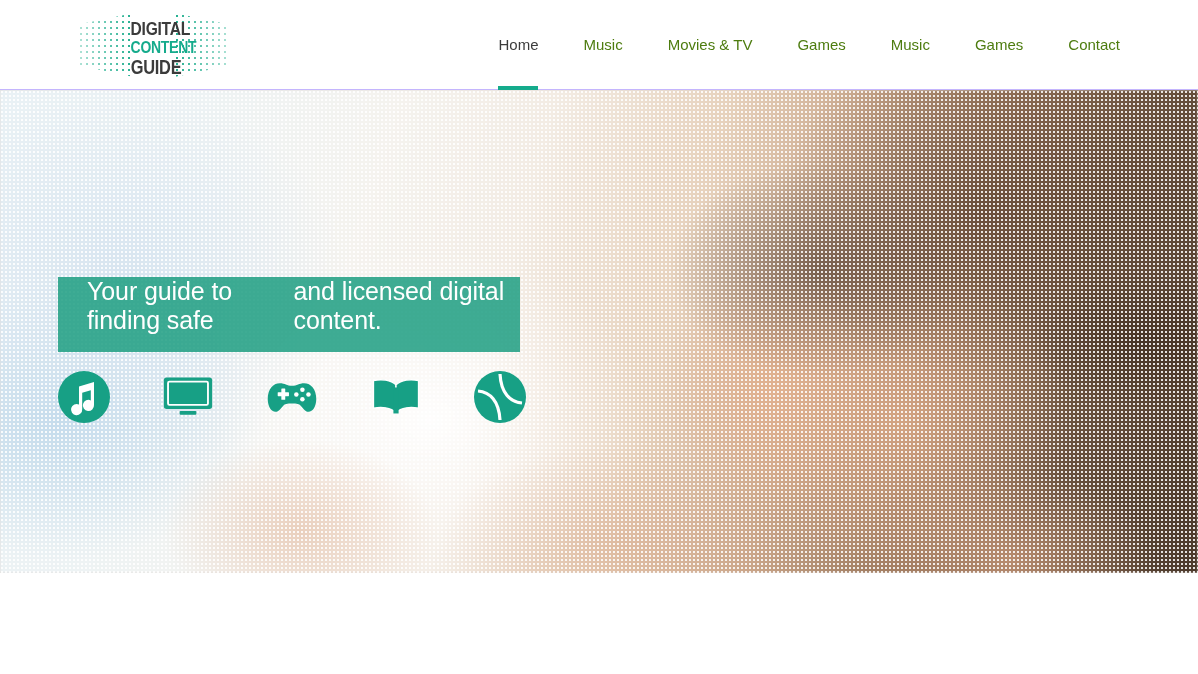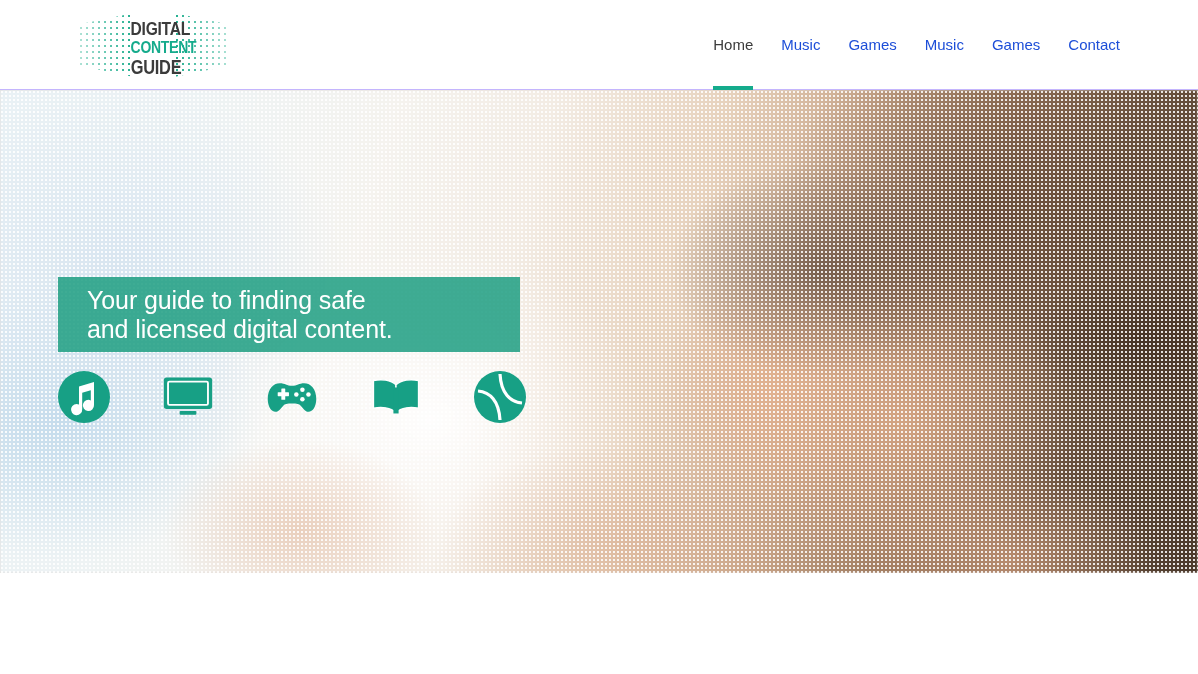--- a/index.html
+++ b/index.html
@@ -89,23 +89,23 @@
     height: 90px;
     display: flex;
     align-items: center;
   }
   .nav-item {
     position: relative;
     height: 90px;
     display: flex;
     align-items: center;
     padding: 0 0 2px 0;
-    margin-left: 28px;
+    margin-left: 45px;
     font-size: 15px;
-    color: #1d4ed8;
+    color: #4d7c0f;
     cursor: pointer;
     white-space: nowrap;
   }
   .nav-item:first-child { margin-left: 0; }
   .nav-item.active { color: #3c3c3c; }
   .nav-item.active::after {
     content: "";
     position: absolute;
     left: 0; right: 0; bottom: 0;
     height: 4px;
@@ -160,21 +160,21 @@
 
   
   .hero-banner {
     position: absolute;
     left: 58px;
     top: 187px;
     width: 462px;
     height: 75px;
     background: rgba(31,158,130,0.86);
     display: flex;
-    flex-direction: column;
+    flex-direction: row;
     justify-content: center;
     padding-left: 29px;
   }
   .hero-line {
     color: #ffffff;
     font-size: 25px;
     line-height: 29px;
     font-weight: 400;
     letter-spacing: -0.1px;
   }
@@ -220,20 +220,21 @@
       <div class="logo-words">
         <span class="lw lw1">DIGITAL</span>
         <span class="lw lw2">CONTENT</span>
         <span class="lw lw3">GUIDE</span>
       </div>
     </div>
 
     <nav class="nav">
       <div class="nav-item active">Home</div>
       <div class="nav-item">Music</div>
+      <div class="nav-item">Movies &amp; TV</div>
       <div class="nav-item">Games</div>
       <div class="nav-item">Music</div>
       <div class="nav-item">Games</div>
       <div class="nav-item">Contact</div>
     </nav>
 
   </div>
 
   <div class="hero">
 

